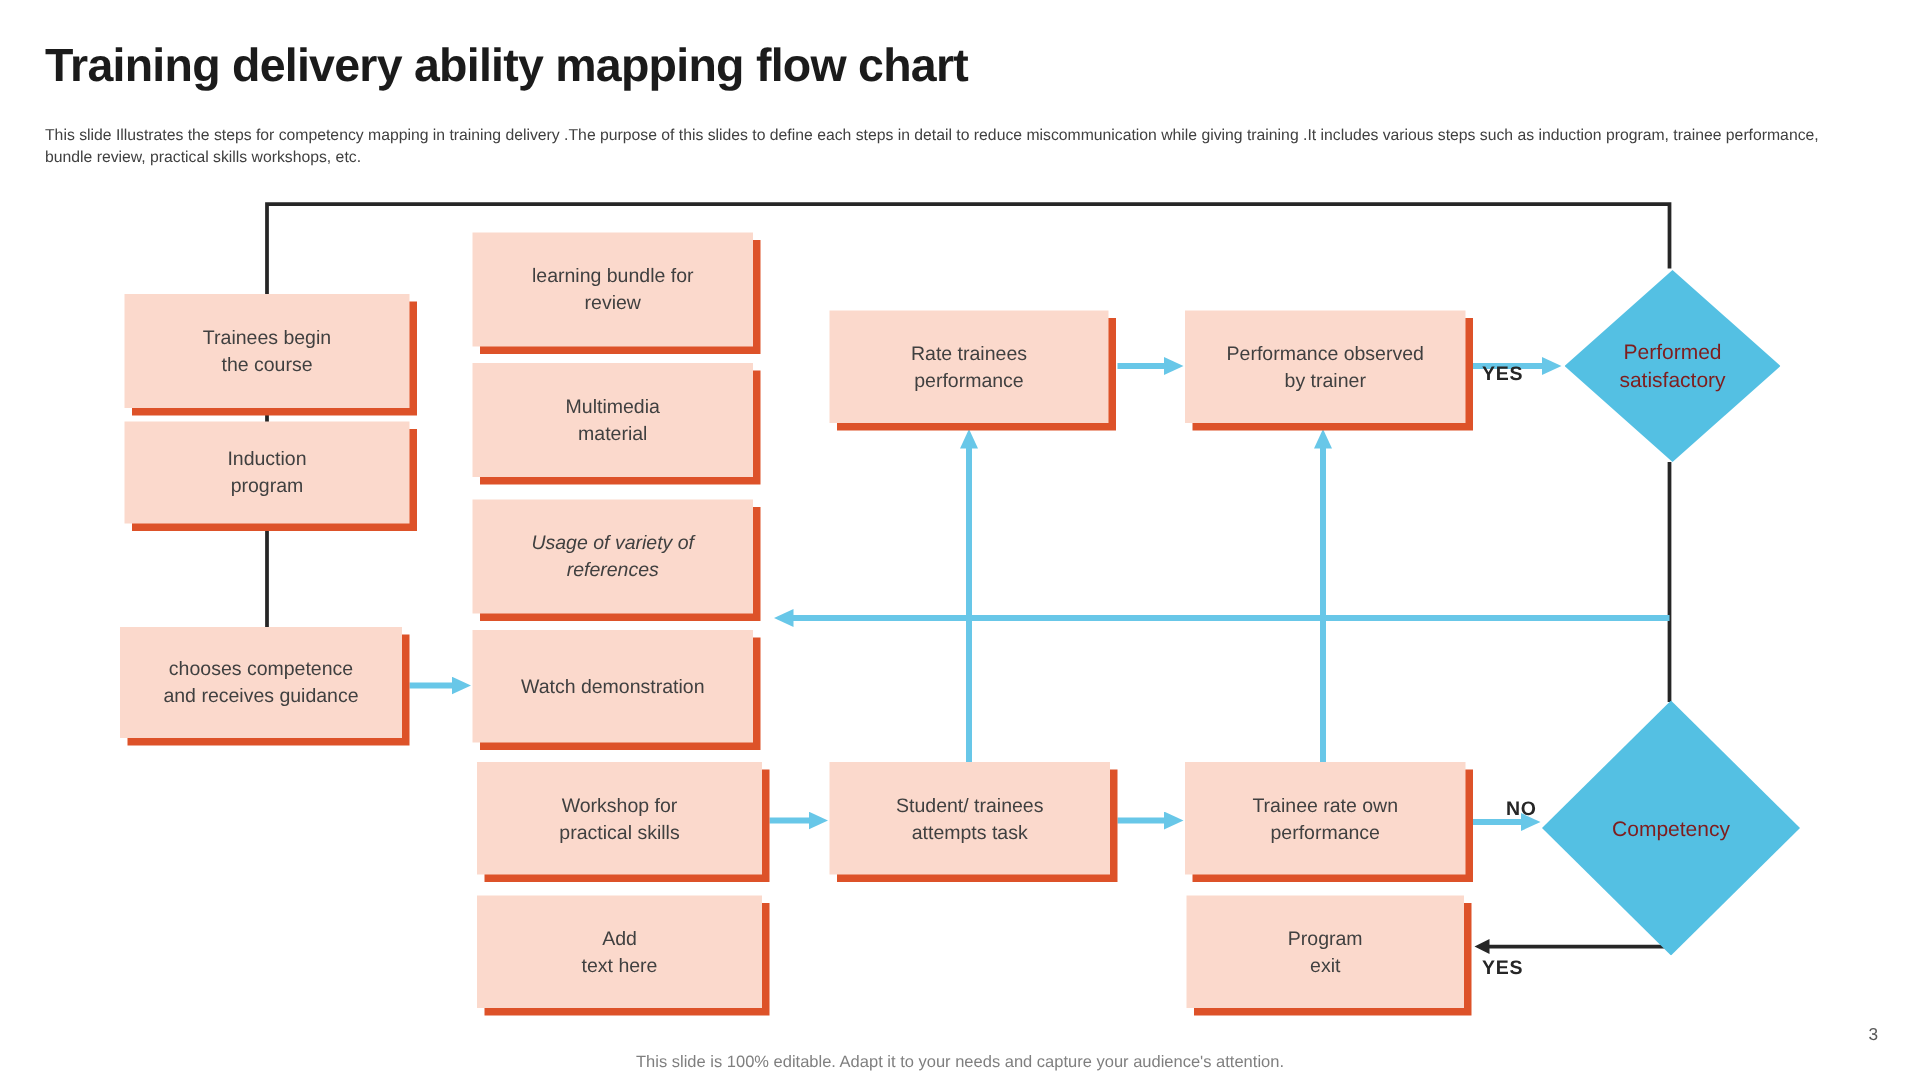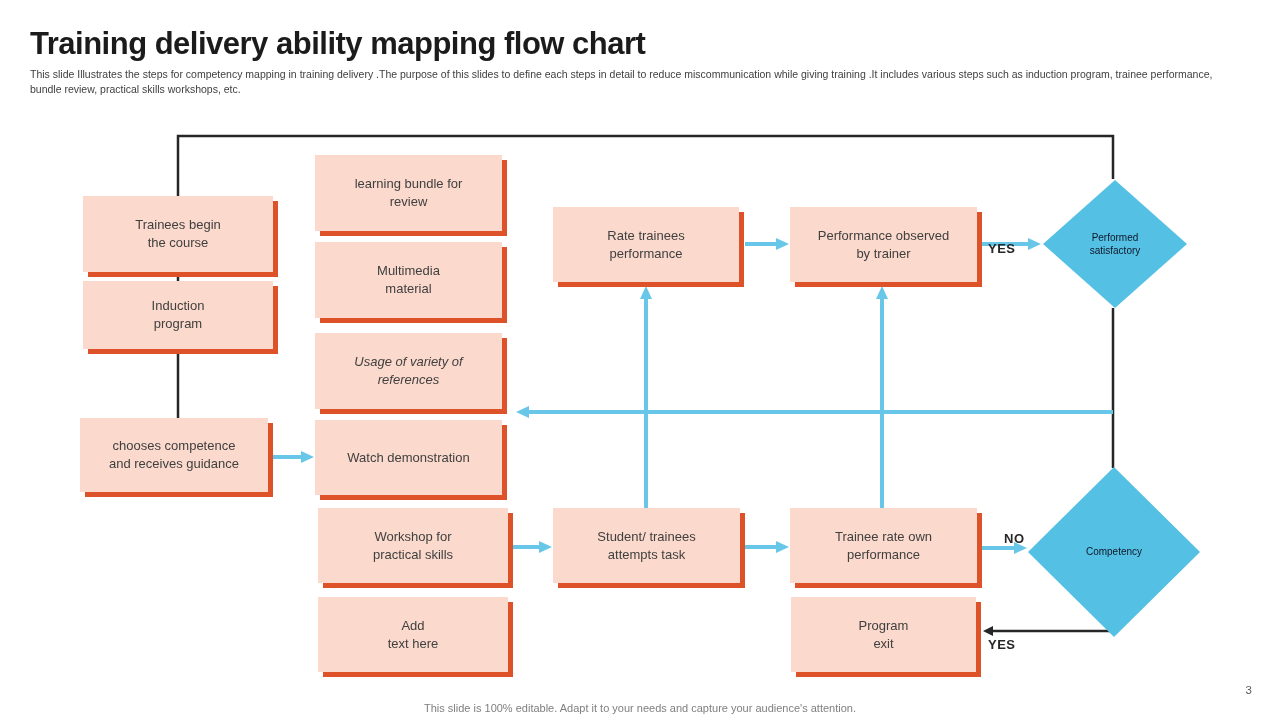--- a/index.html
+++ b/index.html
@@ -10,21 +10,21 @@
     font-family:"Liberation Sans", sans-serif;
     overflow:hidden;
     margin:0 auto;
   }
   #slide-title{
     position:absolute;left:30px;top:26px;margin:0;
     font-size:31px;font-weight:bold;letter-spacing:-0.5px;
     color:var(--title-color);
   }
   #slide-description{
-    position:absolute;left:30px;top:67px;margin:0;
+    position:absolute;left:30px;top:83px;margin:0;
     width:1200px;
     font-size:10.5px;line-height:1.45;
     color:var(--body-text);
   }
   #connector-layer{
     position:absolute;left:0;top:0;width:1280px;height:720px;
   }
   #nodes-layer{position:absolute;left:0;top:0;width:1280px;height:720px;pointer-events:none;}
   .box{
     position:absolute;
@@ -35,22 +35,22 @@
     font-size:13px;line-height:1.35;
     color:var(--body-text);
     padding:2px 6px;box-sizing:border-box;
   }
   .diamond{
     position:absolute;
     display:flex;align-items:center;justify-content:center;
     text-align:center;white-space:pre-line;
     background:var(--diamond-fill);
     clip-path:polygon(50% 0%,100% 50%,50% 100%,0% 50%);
-    font-size:10px;line-height:1.35;
-    color:#0f172a;
+    font-size:14px;line-height:1.35;
+    color:#7f1d1d;
   }
   .decision-label{
     position:absolute;
     font-size:13px;font-weight:bold;letter-spacing:0.5px;
     color:var(--line-black);
     margin-top:28px;
   }
   #page-number{
     position:absolute;right:28px;top:684px;
     font-size:11.5px;color:#595959;

